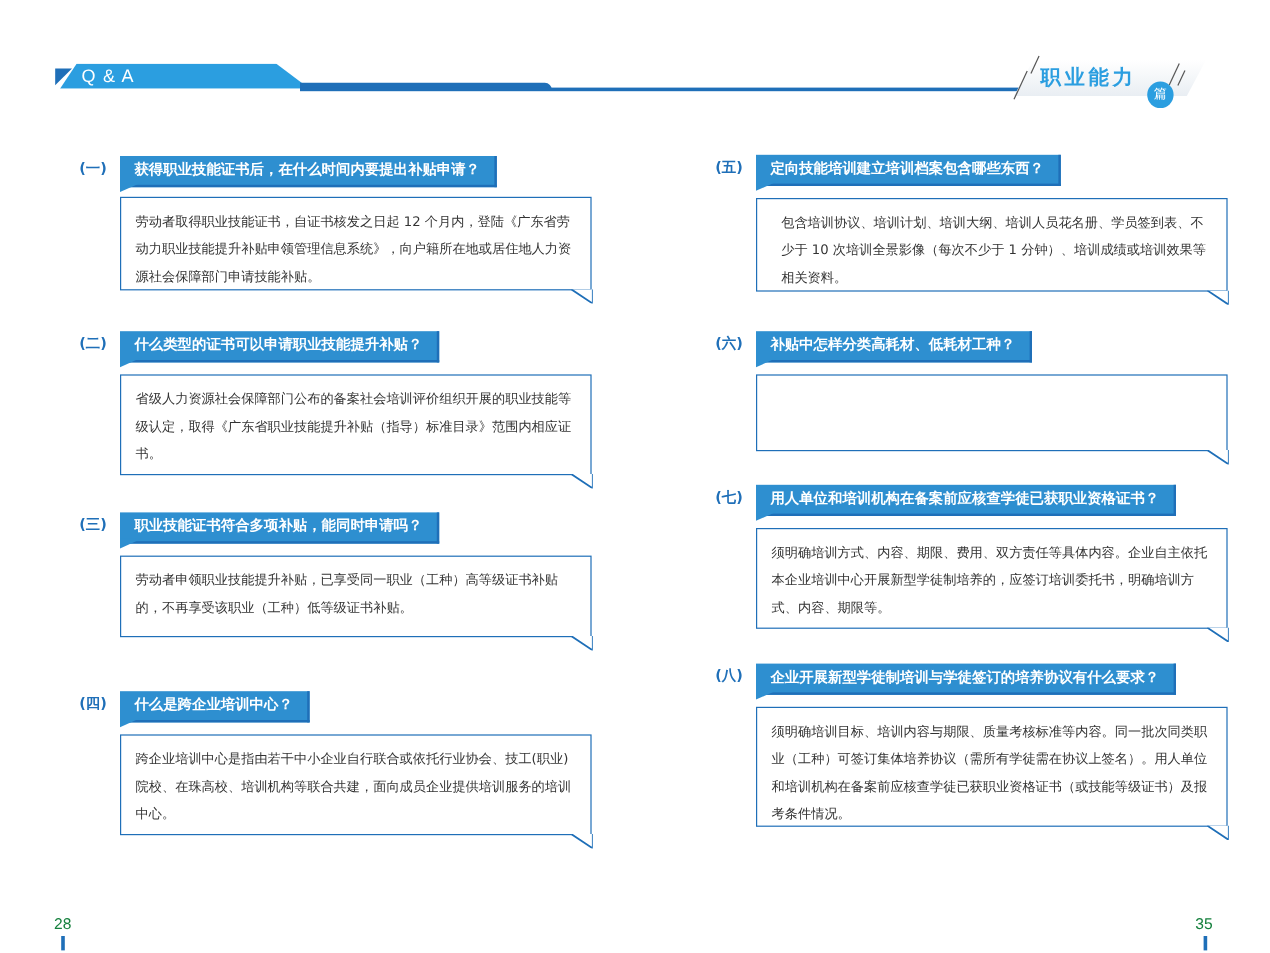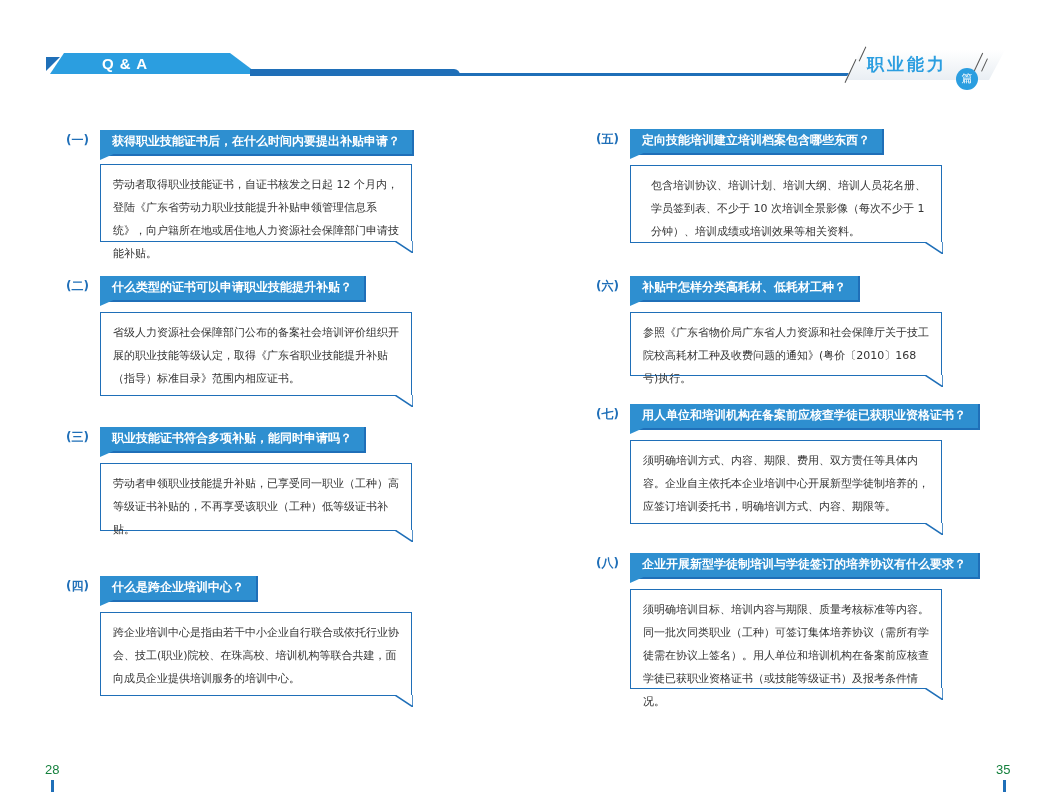--- a/index.html
+++ b/index.html
@@ -5,21 +5,21 @@
   * { box-sizing: border-box; margin: 0; padding: 0; }
   html, body { width: 1058px; height: 794px; background: #ffffff; overflow: hidden; }
   body { position: relative; font-family: "DejaVu Sans", sans-serif; color: #333; }
 
   
   .hdr-left-tri { position: absolute; left: 46px; top: 57px; width: 0; height: 0;
     border-top: 14px solid #1f6fb8; border-right: 14px solid transparent; }
   .hdr-tab { position: absolute; left: 50px; top: 53px; width: 208px; height: 21px;
     background: #2b9ee0; clip-path: polygon(14px 0, 180px 0, 208px 21px, 0 21px); }
   .hdr-tab-label { position: absolute; left: 68px; top: 55px; font-family: "Liberation Sans", sans-serif;
-    font-weight: bold; font-size: 15px; color: #fff; letter-spacing: 1px; margin-left: 34px; }
+    font-weight: normal; font-size: 15px; color: #fff; letter-spacing: 1px; }
   .hdr-mid-bar { position: absolute; left: 250px; top: 69px; width: 210px; height: 6px;
     background: #1f6fb8; border-radius: 0 6px 0 0; }
   .hdr-line { position: absolute; left: 250px; top: 73px; width: 600px; height: 3px; background: #1f6fb8; }
 
   .cat-tag { position: absolute; left: 845px; top: 50px; width: 160px; height: 30px;
     background: linear-gradient(#ffffff, #e9eef3); clip-path: polygon(16px 0, 160px 0, 144px 30px, 0 30px);
     box-shadow: 0 2px 3px rgba(0,0,0,.1); }
   .cat-slash { position: absolute; width: 1px; height: 26px; background: #555; transform: rotate(25deg); }
   .cat-label { position: absolute; left: 867px; top: 53px; font-size: 17px; font-weight: bold;
     color: #2b9ee0; letter-spacing: 3px; }
@@ -28,21 +28,21 @@
 
   
   .qa { position: absolute; width: 400px; }
   .qa-num { position: absolute; left: 0; top: 2px; font-size: 12px; font-weight: bold; color: #1f6fb8; white-space: nowrap; }
   .qa-title { position: absolute; left: 34px; top: 0; height: 26px; padding: 0 12px;
     background: #2e8fd0; color: #fff; font-size: 12px; font-weight: bold; line-height: 22px;
     white-space: nowrap; border-bottom: 2px solid #1f6fb8; border-right: 2px solid #1f6fb8; }
   .qa-title-notch { position: absolute; left: 34px; top: 22px; width: 0; height: 0;
     border-top: 8px solid #2e8fd0; border-right: 18px solid transparent; }
   .qa-box { position: absolute; left: 34px; background: #fff; border: 1.5px solid #1f6fb8;
-    padding: 8px 12px; font-size: 11px; line-height: 23px; color: #333; width: 312px; }
+    padding: 8px 12px; font-size: 11px; line-height: 23px; color: #333; width: 393px; }
   .qa-box-tail { position: absolute; right: -2px; bottom: -12px; width: 18px; height: 12px; }
 
   .page-num { position: absolute; font-family: "Liberation Sans", sans-serif; font-size: 13px; color: #15803d; }
   .page-tick { position: absolute; width: 3px; height: 12px; background: #1f6fb8; }
 </style>
 </head>
 <body>
 
 <div class="hdr-left-tri"></div>
 <div class="hdr-tab"></div>
@@ -121,21 +121,20 @@
         <polyline points="0,0 18,12 18,0" fill="none" stroke="#1f6fb8" stroke-width="1.5"></polyline>
       </svg>
   </div>
 </div>
 
 <div class="qa" style="left:596px;top:276px;">
   <span class="qa-num">(六)</span>
   <div class="qa-title">补贴中怎样分类高耗材、低耗材工种？</div>
   <div class="qa-title-notch"></div>
   <div class="qa-box" style="top:36px;height:64px;">
-    <span>参照《广东省物价局广东省人力资源和社会保障厅关于技工院校高耗材工种及收费问题的通知》(粤价〔2010〕168 号)执行。</span>
     <svg class="qa-box-tail" viewBox="0 0 18 12">
         <polygon points="0,0 18,0 18,12" fill="#fff"></polygon>
         <polyline points="0,0 18,12 18,0" fill="none" stroke="#1f6fb8" stroke-width="1.5"></polyline>
       </svg>
   </div>
 </div>
 
 <div class="qa" style="left:596px;top:404px;">
   <span class="qa-num">(七)</span>
   <div class="qa-title">用人单位和培训机构在备案前应核查学徒已获职业资格证书？</div>

